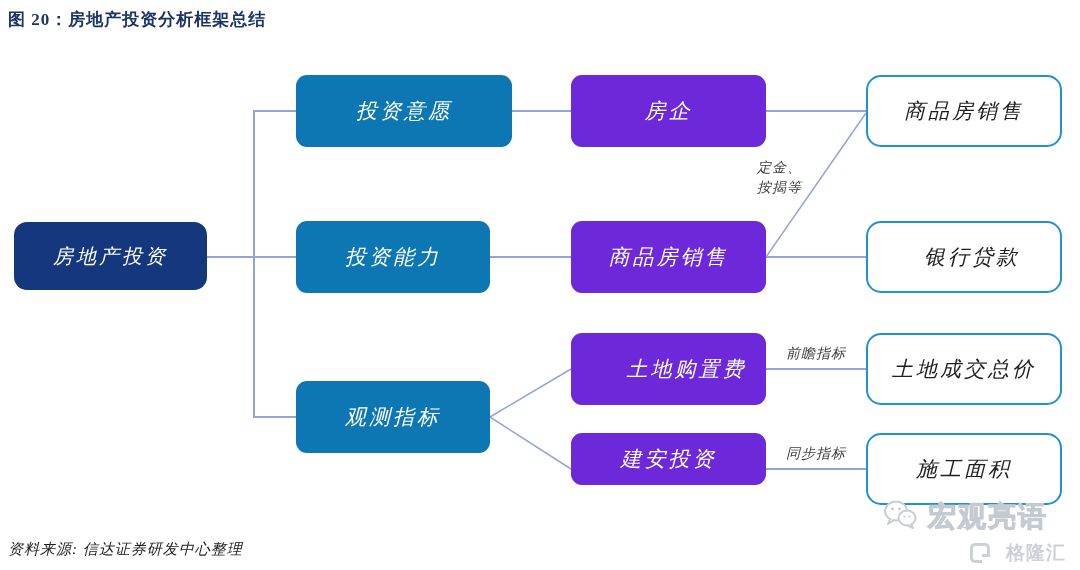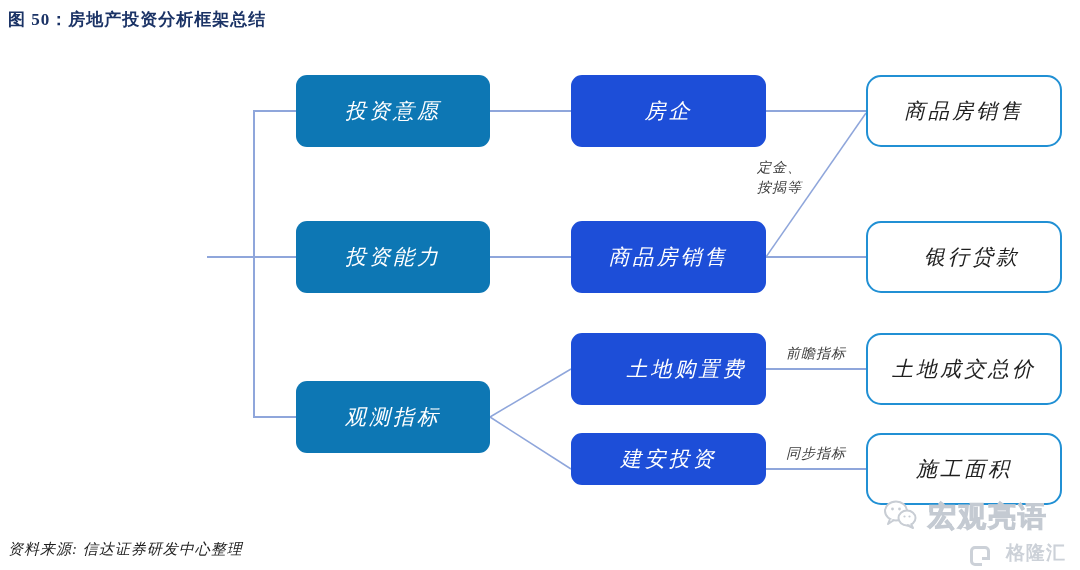--- a/index.html
+++ b/index.html
@@ -11,21 +11,21 @@
   .fig-title {
     position:absolute; left:8px; top:8px;
     font-size:17px; font-weight:bold; color:#1b3366; letter-spacing:1px;
   }
   .node {
     position:absolute; display:flex; align-items:center; justify-content:center;
     font-size:21px; letter-spacing:3px; font-style:italic; line-height:1;
   }
   .node-dark  { background:#15377d; color:#ffffff; border-radius:13px; }
   .node-mid   { background:#0d77b4; color:#ffffff; border-radius:11px; }
-  .node-cyan  { background:#1d4ed8; color:#ffffff; border-radius:11px; }
+  .node-cyan  { background:#6d28d9; color:#ffffff; border-radius:11px; }
   .node-outline {
     background:#ffffff; border:2px solid #2190d4; color:#1f1f1f; border-radius:15px;
   }
   .edge { position:absolute; background:#8fa6db; }
   .edge-h { height:1.5px; }
   .edge-v { width:1.5px; }
   .diag-svg { position:absolute; left:0; top:0; width:1080px; height:570px; pointer-events:none; }
   .edge-label {
     position:absolute; font-size:14px; color:#3c3c3c; font-style:italic;
     line-height:1.45; white-space:pre-line; letter-spacing:1px;
@@ -38,60 +38,61 @@
   .watermark {
     position:absolute; right:14px; top:498px; width:230px;
     display:flex; flex-direction:column; align-items:flex-end;
   }
   .wm-brand-row { display:flex; align-items:center; gap:10px; margin-right:18px; }
   .wm-brand {
     font-size:28px; font-weight:bold; color:#cfd4da; letter-spacing:2px;
     font-family:"Liberation Sans","DejaVu Sans",sans-serif;
     -webkit-text-stroke:1px #c4cad2; text-stroke:1px #c4cad2;
   }
-  .wm-logo-row { display:flex; align-items:flex-end; gap:16px; margin-top:4px; }
+  .wm-logo-row { display:flex; align-items:center; gap:16px; margin-top:4px; }
   .wm-logo-mark {
     width:20px; height:20px; border:3px solid #ccd1d8; border-radius:5px;
     position:relative;
   }
   .wm-logo-mark::after {
     content:""; position:absolute; right:-3px; top:8px; width:8px; height:6px;
     background:#ffffff; border-top:3px solid #ccd1d8;
   }
   .wm-logo-text {
     font-size:19px; font-weight:bold; color:#ccd1d8; letter-spacing:1px;
     font-family:"Liberation Sans","DejaVu Sans",sans-serif;
   }
 </style>
 </head>
 <body>
 
 <div class="canvas">
 
-  <div class="fig-title">图 50：房地产投资分析框架总结</div>
+  <div class="fig-title">图 20：房地产投资分析框架总结</div>
 
   <div class="edge edge-h" style="left:207px; top:256px; width:89px;"></div>
   <div class="edge edge-v" style="left:253px; top:110px; height:307px;"></div>
   <div class="edge edge-h" style="left:253px; top:110px; width:43px;"></div>
   <div class="edge edge-h" style="left:253px; top:416px; width:43px;"></div>
   <div class="edge edge-h" style="left:490px; top:110px; width:81px;"></div>
   <div class="edge edge-h" style="left:490px; top:256px; width:81px;"></div>
   <div class="edge edge-h" style="left:766px; top:110px; width:100px;"></div>
   <div class="edge edge-h" style="left:766px; top:256px; width:100px;"></div>
   <div class="edge edge-h" style="left:766px; top:368px; width:100px;"></div>
   <div class="edge edge-h" style="left:766px; top:468px; width:100px;"></div>
 
   <svg class="diag-svg">
     <line x1="766" y1="257" x2="866" y2="113" stroke="#8fa6db" stroke-width="1.5"></line>
     <line x1="490" y1="417" x2="571" y2="369" stroke="#8fa6db" stroke-width="1.5"></line>
     <line x1="490" y1="417" x2="571" y2="469" stroke="#8fa6db" stroke-width="1.5"></line>
   </svg>
 
+  <div class="node node-dark" style="left:14px; top:222px; width:193px; height:68px; font-size:20px;">房地产投资</div>
 
-  <div class="node node-mid" style="left:296px; top:75px;  width:194px; height:72px;">投资意愿</div>
+  <div class="node node-mid" style="left:296px; top:75px;  width:216px; height:72px;">投资意愿</div>
   <div class="node node-mid" style="left:296px; top:221px; width:194px; height:72px;">投资能力</div>
   <div class="node node-mid" style="left:296px; top:381px; width:194px; height:72px;">观测指标</div>
 
   <div class="node node-cyan" style="left:571px; top:75px;  width:195px; height:72px;">房企</div>
   <div class="node node-cyan" style="left:571px; top:221px; width:195px; height:72px;">商品房销售</div>
   <div class="node node-cyan" style="left:571px; top:333px; width:195px; height:72px;padding-left:36px;">土地购置费</div>
   <div class="node node-cyan" style="left:571px; top:433px; width:195px; height:52px;">建安投资</div>
 
   <div class="node node-outline" style="left:866px; top:75px;  width:196px; height:72px;">商品房销售</div>
   <div class="node node-outline" style="left:866px; top:221px; width:196px; height:72px;padding-left:16px;">银行贷款</div>

